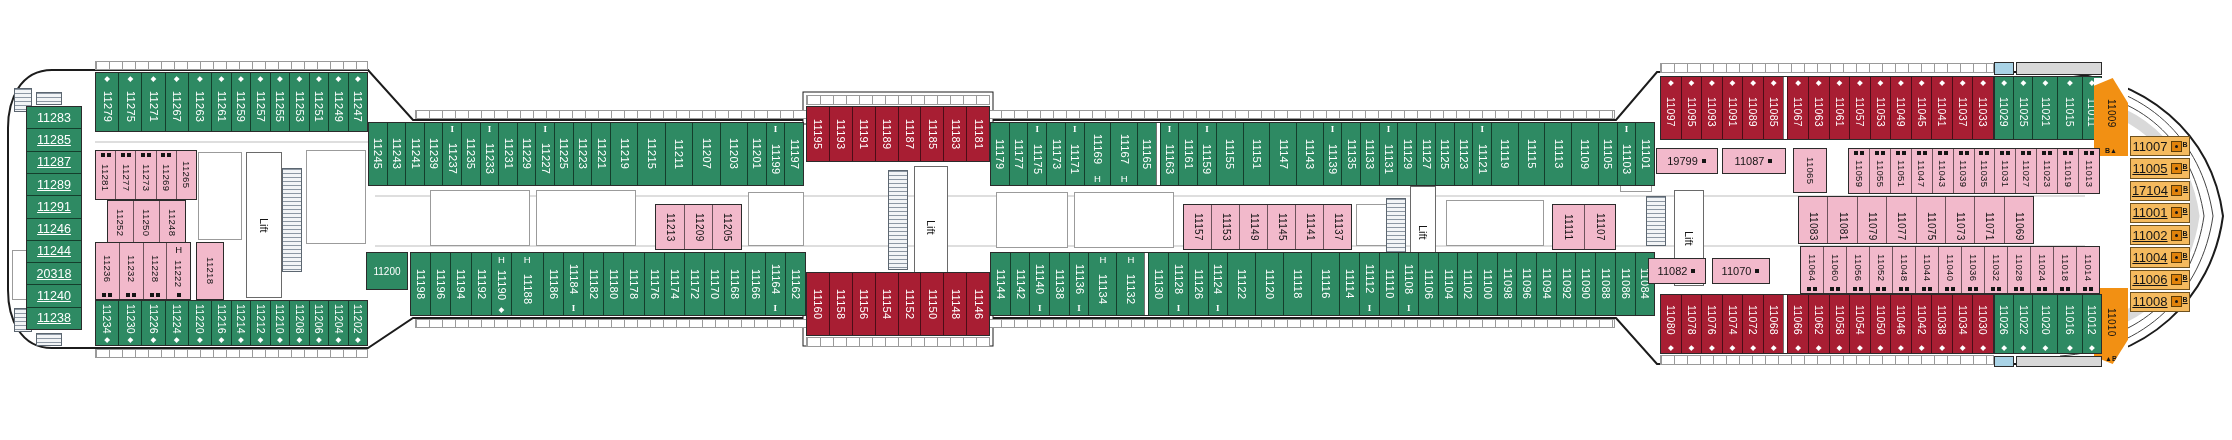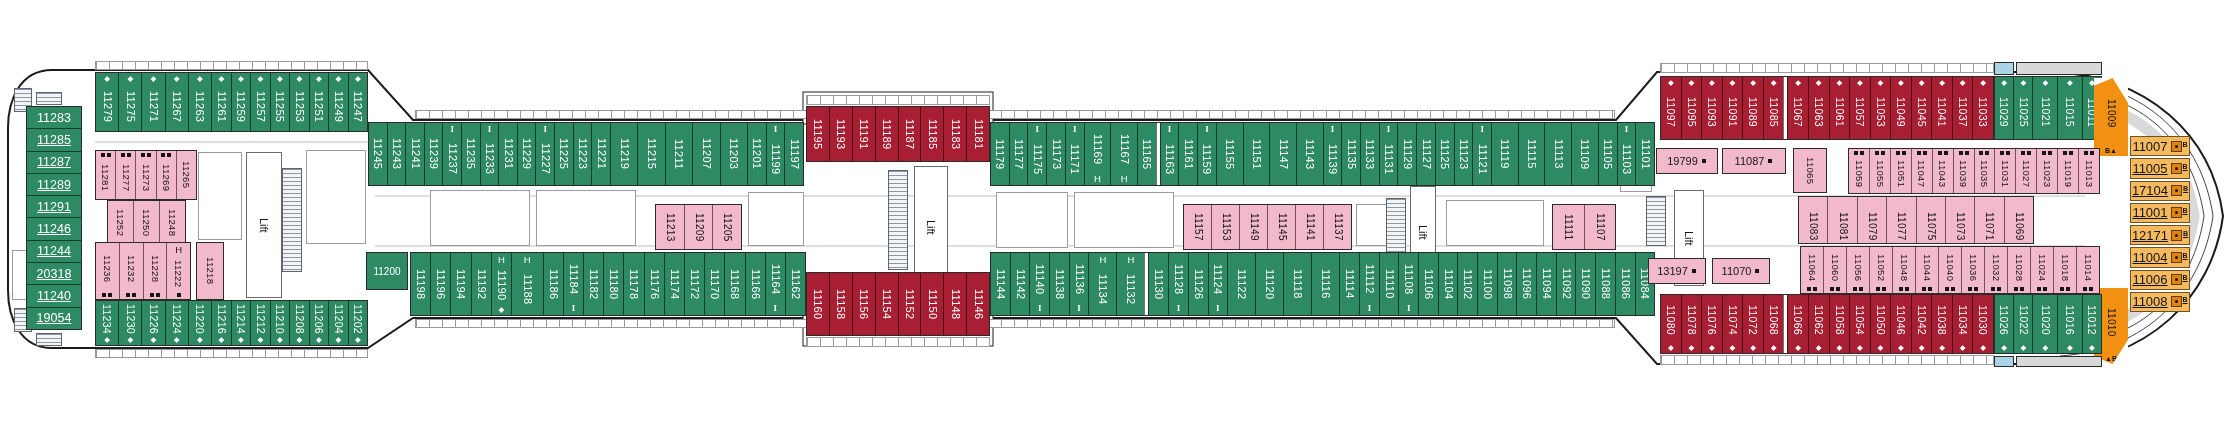--- a/index.html
+++ b/index.html
@@ -94,21 +94,21 @@
     </div>
     <div class="lift" style="left: 914px; top: 166px; width: 34px; height: 122px;">
       <span class="vlabel">Lift</span>
     </div>
     <div class="lift" style="left: 1410px; top: 186px; width: 26px; height: 92px;">
       <span class="vlabel">Lift</span>
     </div>
     <div class="lift" style="left: 1674px; top: 190px; width: 30px; height: 96px;">
       <span class="vlabel">Lift</span>
     </div>
-    <div id="left_col" class="grp kind-hcol color-green" style="left: 26px; top: 106px; width: 56px; height: 224px; font-size: 12.5px;">
+    <div id="left_col" class="grp kind-hcol color-green" style="left: 26px; top: 106px; width: 56px; height: 224px; font-size: 12.5px; justify-content: flex-end;">
       <div class="cell">
         <span class="numwrap">
           <span class="h">11283</span>
         </span>
       </div>
       <div class="cell">
         <span class="numwrap">
           <span class="h">11285</span>
         </span>
       </div>
@@ -142,21 +142,21 @@
           <span class="h">20318</span>
         </span>
       </div>
       <div class="cell">
         <span class="numwrap">
           <span class="h">11240</span>
         </span>
       </div>
       <div class="cell">
         <span class="numwrap">
-          <span class="h">19054</span>
+          <span class="h">11238</span>
         </span>
       </div>
     </div>
     <div id="top_outer" class="grp kind-vrow color-green" style="left: 95px; top: 72px; width: 273px; height: 60px; font-size: 11px;">
       <div class="cell" style="flex-grow: 1.2;">
         <span class="ic">
           <span class="ic ic-dia">◆</span>
         </span>
         <span class="numwrap">
           <span class="v">11279</span>
@@ -849,21 +849,21 @@
           <span class="ic ic-dot">
             <i class="dotbox">
               <i class="dotpip"></i>
             </i>
             <b class="supB">B</b>
           </span>
         </span>
       </div>
       <div class="cell">
         <span class="numwrap">
-          <span class="h">12171</span>
+          <span class="h">11002</span>
         </span>
         <span class="ic">
           <span class="ic ic-dot">
             <i class="dotbox">
               <i class="dotpip"></i>
             </i>
             <b class="supB">B</b>
           </span>
         </span>
       </div>
@@ -2071,21 +2071,21 @@
           <span class="ic">
             <i class="sqdot"></i>
             <i class="sqdot"></i>
           </span>
         </span>
       </div>
     </div>
     <div id="pink_11082" class="grp kind-hrow color-pink" style="left: 1648px; top: 258px; width: 58px; height: 26px; font-size: 11px;">
       <div class="cell">
         <span class="numwrap">
-          <span class="h">13197</span>
+          <span class="h">11082</span>
         </span>
         <span class="ic">
           <span class="ic">
             <i class="sqdot"></i>
           </span>
         </span>
       </div>
     </div>
     <div id="pink_11070" class="grp kind-hrow color-pink" style="left: 1712px; top: 258px; width: 58px; height: 26px; font-size: 11px;">
       <div class="cell">

